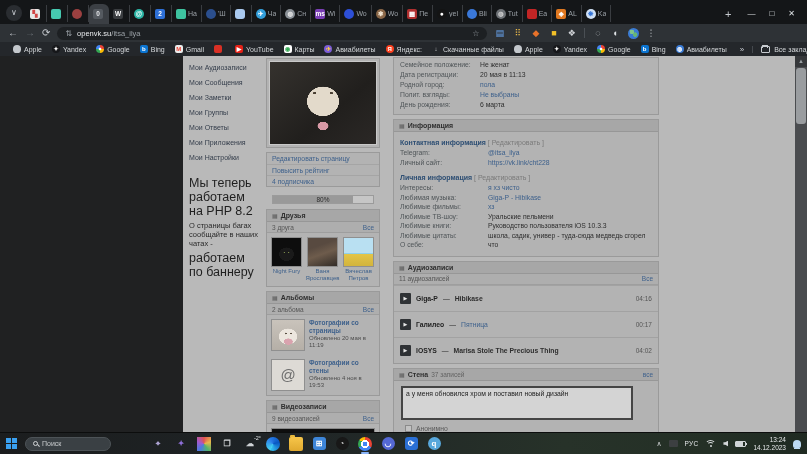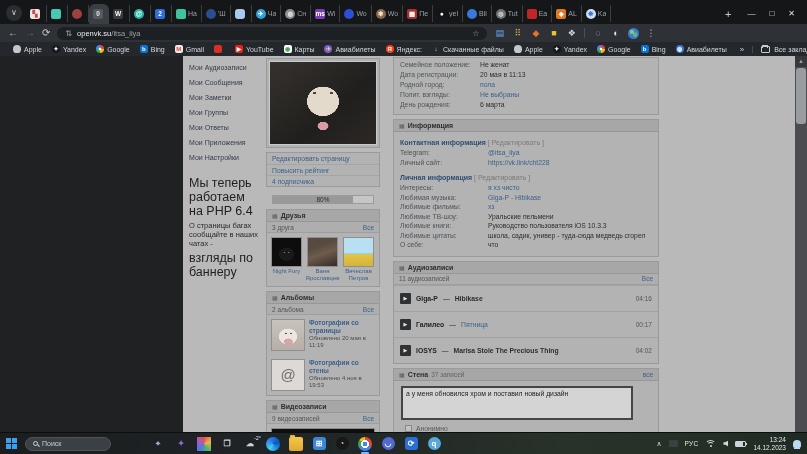--- a/index.html
+++ b/index.html
@@ -422,23 +422,23 @@
 
         <div class="side-item">Мои Аудиозаписи</div>
             <div class="side-item">Мои Сообщения</div>
             <div class="side-item">Мои Заметки</div>
             <div class="side-item">Мои Группы</div>
             <div class="side-item">Мои Ответы</div>
             <div class="side-item">Мои Приложения</div>
             <div class="side-item">Мои Настройки</div>
           </div>
         <div class="banner">
-          <div class="big">Мы теперь работаем на PHP 6.4</div>
+          <div class="big">Мы теперь работаем на PHP 8.2</div>
           <div class="small">О страницы багах сообщайте в наших чатах -</div>
-          <div class="big">взгляды по баннеру</div>
+          <div class="big">работаем по баннеру</div>
         </div>
       </div>
 
       <div class="profcol">
         <div class="card photocard">
           <div class="photo"></div>
         </div>
         <div class="card">
 
         <div class="actrow lnk">Редактировать страницу</div>

